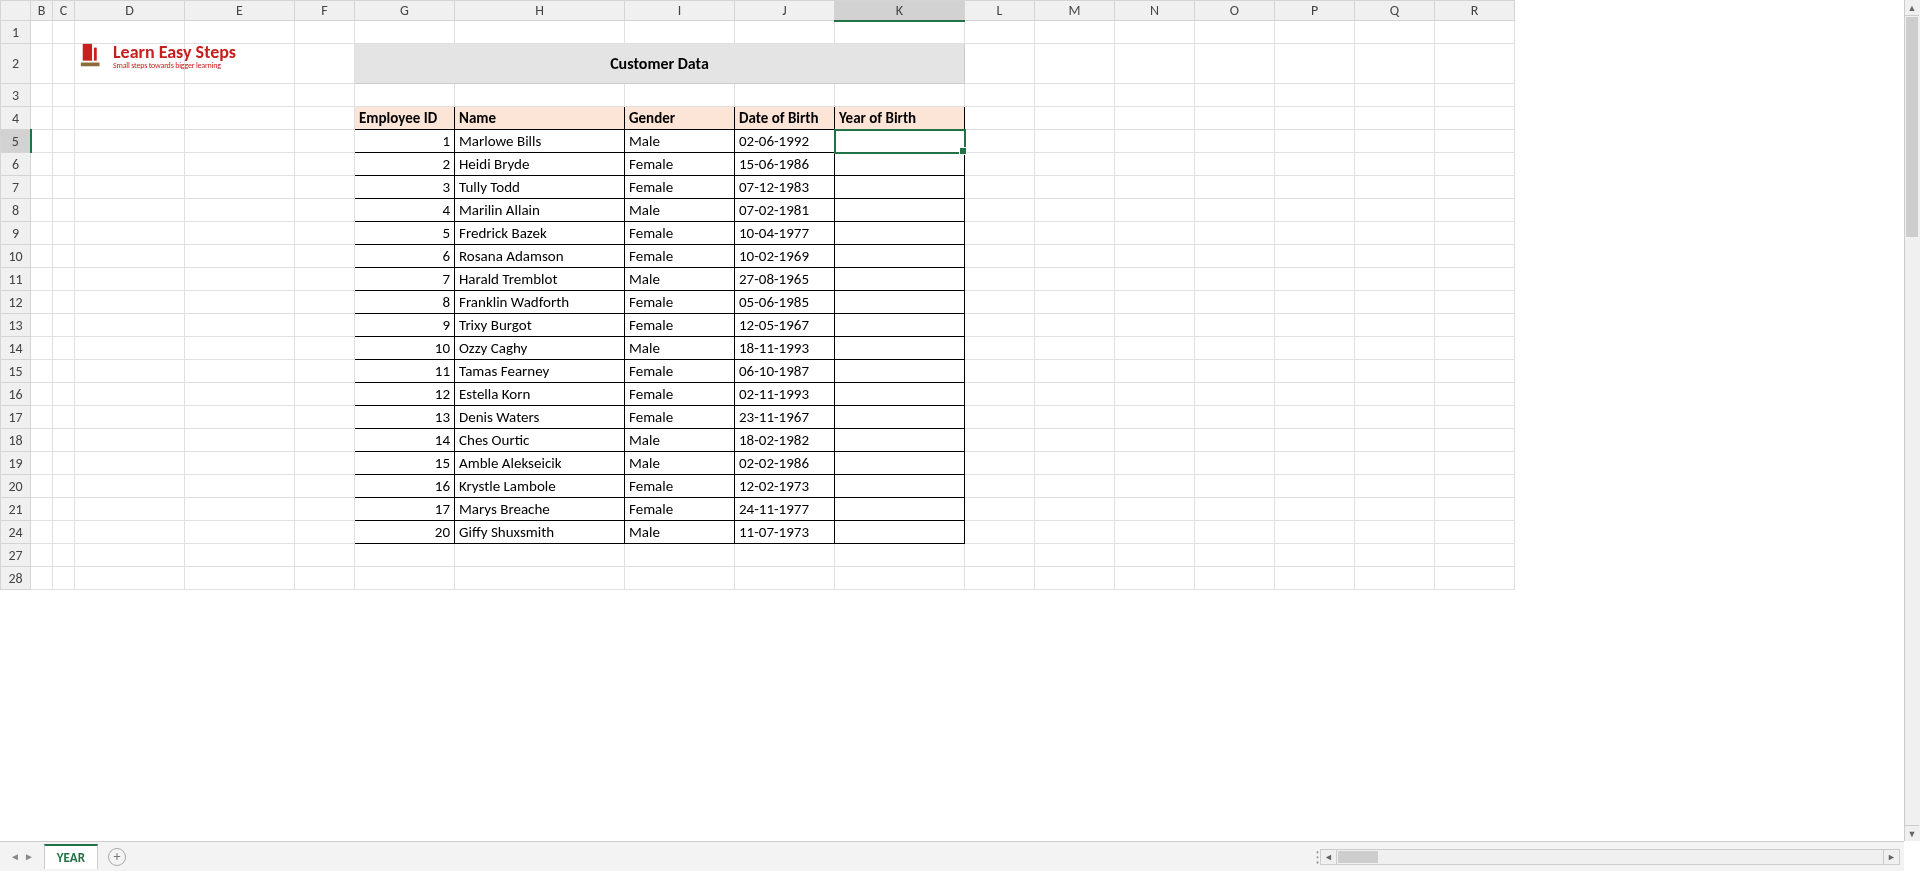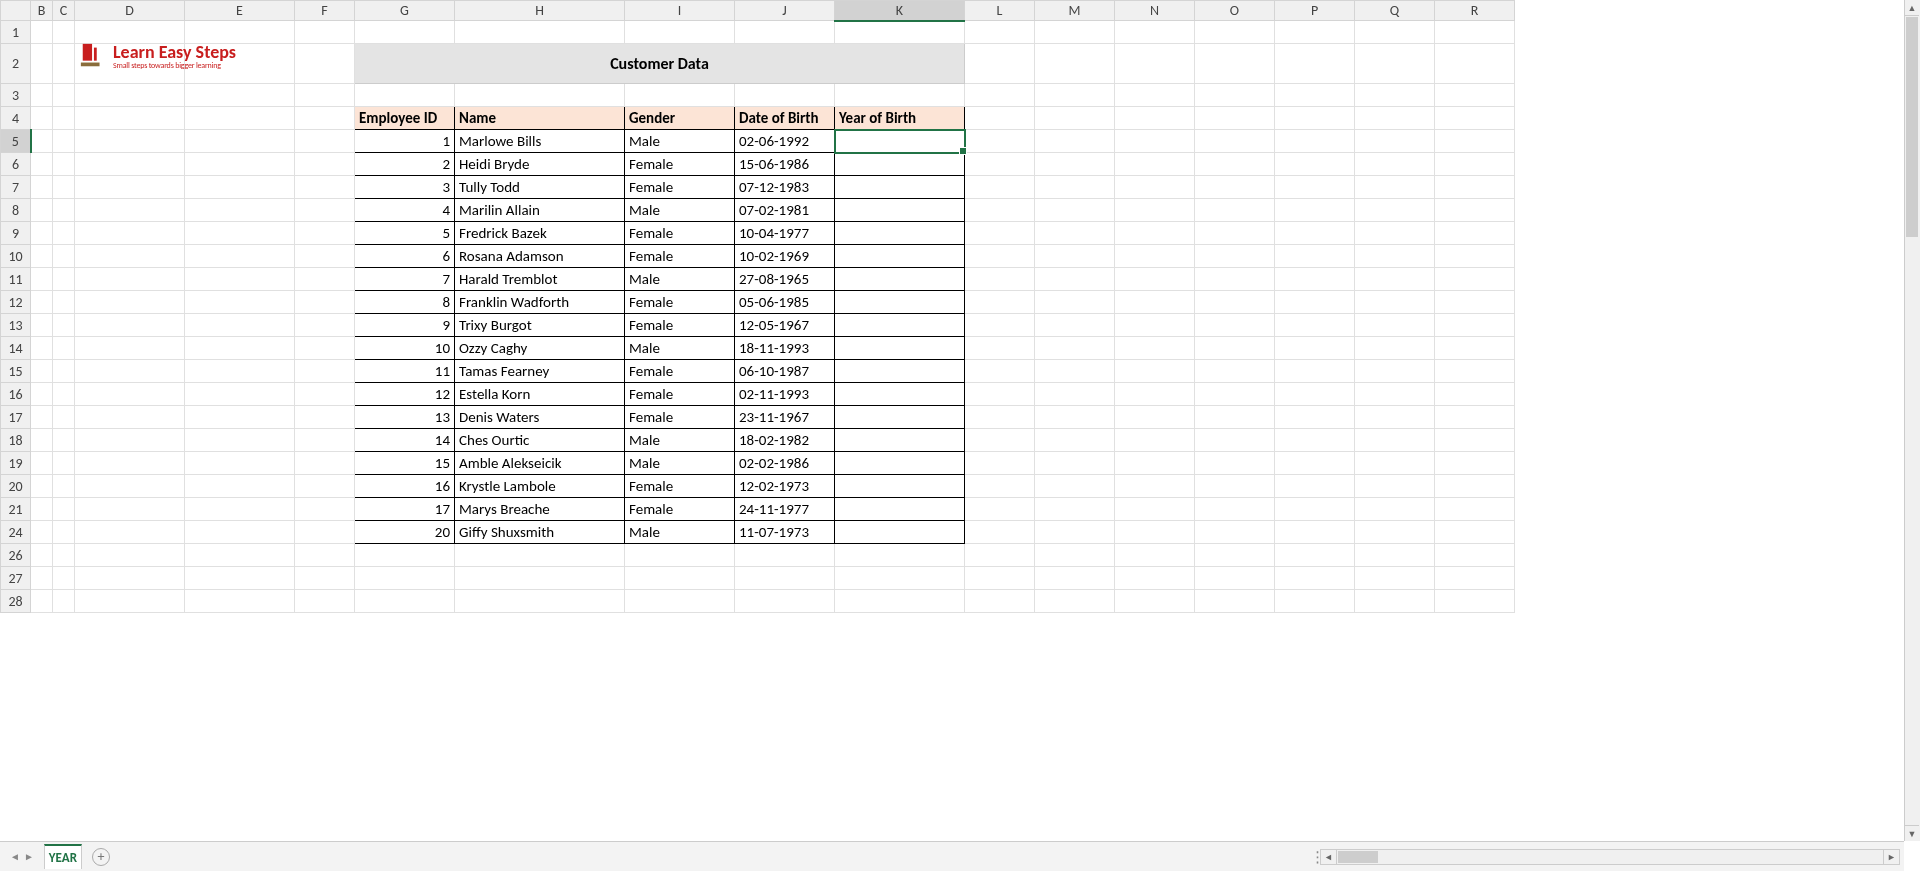--- a/index.html
+++ b/index.html
@@ -131,21 +131,21 @@
   .tab-nav span {
     color: #888;
     font-size: 10px;
     cursor: pointer;
   }
   .sheet-tab {
     background: #fff;
     border: 1px solid #ccc;
     border-bottom: none;
     border-top: 2px solid #217346;
-    padding: 4px 4px;
+    padding: 4px 12px;
     font-weight: bold;
     color: #217346;
     font-size: 13px;
     cursor: pointer;
   }
   .add-sheet {
     margin-left: 10px;
     width: 18px; height: 18px;
     border: 1px solid #aaa;
     border-radius: 50%;
@@ -701,40 +701,20 @@
           <td class="cell tbl-cell"></td>
           <td class="cell"></td>
           <td class="cell"></td>
           <td class="cell"></td>
           <td class="cell"></td>
           <td class="cell"></td>
           <td class="cell"></td>
           <td class="cell"></td>
         </tr>
         <tr>
-          <th class="row-header">26</th>
-          <td class="cell"></td>
-          <td class="cell"></td>
-          <td class="cell"></td>
-          <td class="cell"></td>
-          <td class="cell"></td>
-          <td class="cell"></td>
-          <td class="cell"></td>
-          <td class="cell"></td>
-          <td class="cell"></td>
-          <td class="cell"></td>
-          <td class="cell"></td>
-          <td class="cell"></td>
-          <td class="cell"></td>
-          <td class="cell"></td>
-          <td class="cell"></td>
-          <td class="cell"></td>
-          <td class="cell"></td>
-        </tr>
-        <tr>
           <th class="row-header">27</th>
           <td class="cell"></td>
           <td class="cell"></td>
           <td class="cell"></td>
           <td class="cell"></td>
           <td class="cell"></td>
           <td class="cell"></td>
           <td class="cell"></td>
           <td class="cell"></td>
           <td class="cell"></td>

